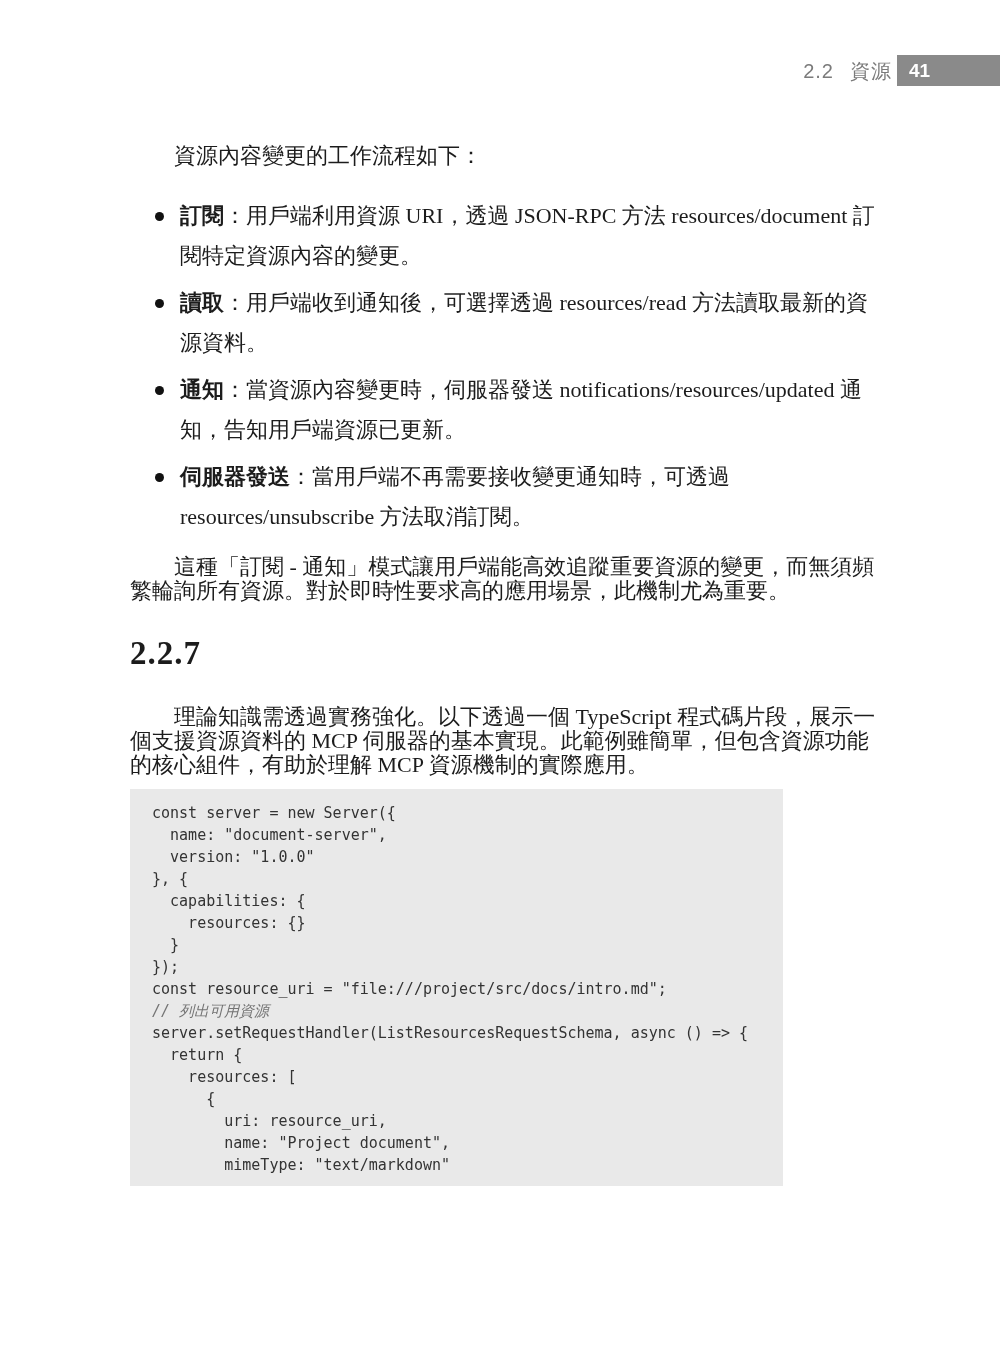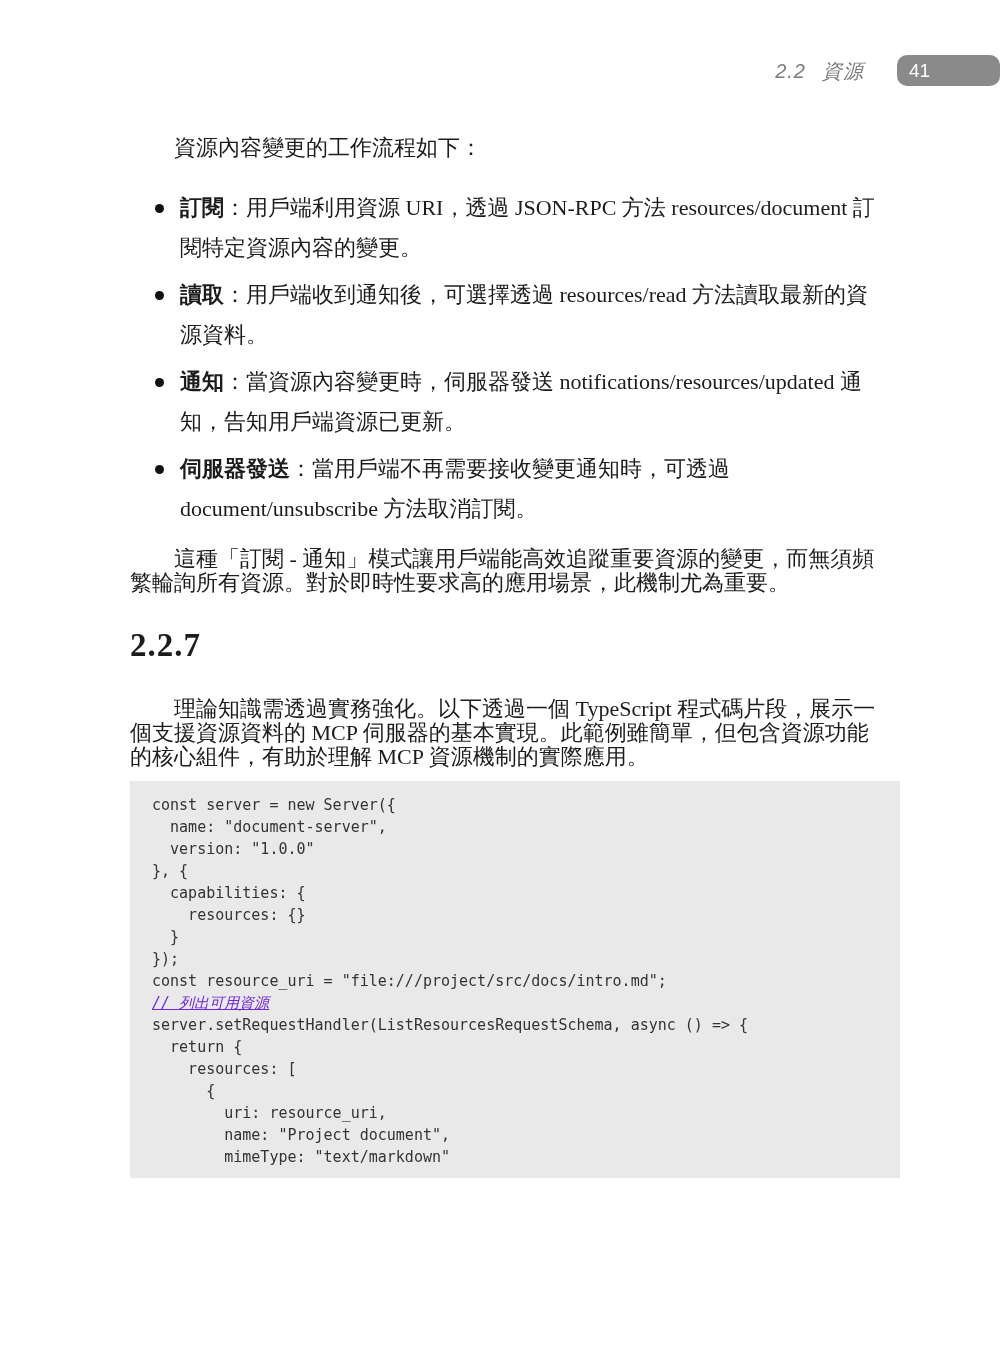--- a/index.html
+++ b/index.html
@@ -11,43 +11,41 @@
     color: #1c1c1c;
   }
   .page {
     position: relative;
     width: 1000px; height: 1353px;
     overflow: hidden;
   }
 
   
   .running-head {
-    position: absolute; top: 58px; right: 136px;
+    position: absolute; top: 58px; right: 108px;
     font-family: "Liberation Sans", "DejaVu Sans", sans-serif;
     font-size: 20px; color: #7b7b7b;
     letter-spacing: 1px;
-    font-style: italic;
   }
   .running-head .sec-num { margin-right: 16px; }
   .page-badge {
     position: absolute; top: 55px; left: 897px;
     width: 103px; height: 31px;
     background: #8a8a8a;
     color: #ffffff;
     font-family: "Liberation Sans", "DejaVu Sans", sans-serif;
-    font-size: 19px; font-weight: normal;
+    font-size: 19px; font-weight: bold;
     line-height: 31px;
     padding-left: 12px;
-    border-radius: 10px;
   }
 
   
   .content {
     position: absolute;
-    left: 130px; top: 132px;
+    left: 130px; top: 140px;
     width: 753px;
   }
   .intro {
     font-size: 22px; line-height: 32px;
     text-indent: 2em;
     margin: 0 0 24px 0;
   }
   ul.bullets {
     list-style: none;
     margin: 0; padding: 0 0 0 50px;
@@ -82,33 +80,32 @@
   }
   h2.section-heading .title {
     font-family: "Liberation Sans", "DejaVu Sans", sans-serif;
     font-weight: bold; font-size: 28px;
     margin-left: 48px;
   }
   .para-practice { margin-top: 33px; }
 
   .code-block {
     margin-top: 12px;
-    width: 770px;
+    width: 653px;
     background: #e9e9e9;
     padding: 13px 10px 10px 22px;
     font-family: "DejaVu Sans Mono", "Liberation Mono", monospace;
     font-size: 15px; line-height: 22px;
     color: #333333;
     white-space: pre;
   }
   .code-block .code-line { white-space: pre; }
   .code-block .comment {
     font-style: italic;
-    color: #6d28d9;
-    text-decoration: underline;
+    color: #737373;
   }
 </style>
 </head>
 <body>
 
 <div class="page">
 
   <div class="running-head">
     <span class="sec-num">2.2</span><span class="sec-title">資源</span>
   </div>
@@ -117,21 +114,21 @@
   </div>
 
   <div class="content">
 
     <p class="intro">資源內容變更的工作流程如下：</p>
 
     <ul class="bullets">
         <li><span class="dot"></span><span class="b-label">訂閱</span><span class="b-text">：用戶端利用資源 URI，透過 JSON-RPC 方法 resources/document 訂閱特定資源內容的變更。</span></li>
         <li><span class="dot"></span><span class="b-label">讀取</span><span class="b-text">：用戶端收到通知後，可選擇透過 resources/read 方法讀取最新的資源資料。</span></li>
         <li><span class="dot"></span><span class="b-label">通知</span><span class="b-text">：當資源內容變更時，伺服器發送 notifications/resources/updated 通知，告知用戶端資源已更新。</span></li>
-        <li><span class="dot"></span><span class="b-label">伺服器發送</span><span class="b-text">：當用戶端不再需要接收變更通知時，可透過 document/unsubscribe 方法取消訂閱。</span></li>
+        <li><span class="dot"></span><span class="b-label">伺服器發送</span><span class="b-text">：當用戶端不再需要接收變更通知時，可透過 resources/unsubscribe 方法取消訂閱。</span></li>
       </ul>
 
     <p class="para para-model">這種「訂閱 - 通知」模式讓用戶端能高效追蹤重要資源的變更，而無須頻繁輪詢所有資源。對於即時性要求高的應用場景，此機制尤為重要。</p>
 
     <h2 class="section-heading">
       <span class="num">2.2.7</span>
     </h2>
 
     <p class="para para-practice">理論知識需透過實務強化。以下透過一個 TypeScript 程式碼片段，展示一個支援資源資料的 MCP 伺服器的基本實現。此範例雖簡單，但包含資源功能的核心組件，有助於理解 MCP 資源機制的實際應用。</p>
 

